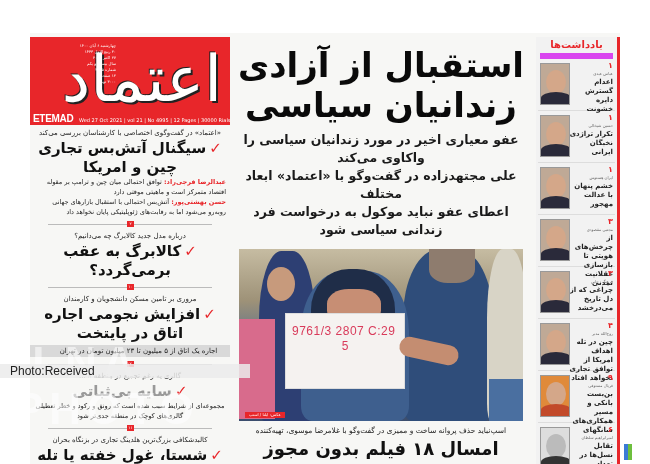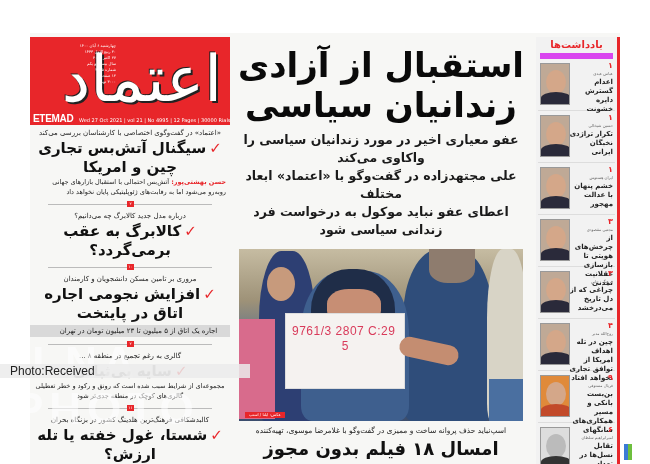--- a/index.html
+++ b/index.html
@@ -143,20 +143,21 @@
     <div class="masthead-bar">
       <span class="brand">ETEMAD</span>
       <span>Wed 27 Oct 2021 | vol 21 | No 4995 | 12 Pages | 30000 Rials</span>
     </div>
   </div>
 
   <div>
     <div class="kicker">«اعتماد» در گفت‌وگوی اختصاصی با کارشناسان بررسی می‌کند</div>
     <div class="headline-l"><span class="check">✓</span><span>سیگنال آتش‌بس تجاری</span></div>
     <div class="headline-l">چین و امریکا</div>
+    <div class="body-l"><span class="name">عبدالرضا فرجی‌راد:</span> <span>توافق احتمالی میان چین و ترامپ بر مقوله اقتصاد متمرکز است و ماهیتی موقتی دارد</span></div>
     <div class="body-l"><span class="name">حسن بهشتی‌پور:</span> <span>آتش‌بس احتمالی با استقبال بازارهای جهانی روبه‌رو می‌شود اما به رقابت‌های ژئوپلیتیکی پایان نخواهد داد</span></div>
   </div>
   <div class="sep">
       <span class="pg">۲</span>
     </div>
 
   <div>
     <div class="kicker">درباره مدل جدید کالابرگ چه می‌دانیم؟</div>
     <div class="headline-l"><span class="check">✓</span><span>کالابرگ به عقب برمی‌گردد؟</span></div>
   </div>
@@ -176,21 +177,21 @@
   <div>
     <div class="kicker">گالری به رغم تجمیع در منطقه ۸ ... </div>
     <div class="headline-l" style="color:#999"><span class="check">✓</span><span>سایه بی‌ثباتی</span></div>
     <div class="body-l" style="text-align:center">مجموعه‌ای از شرایط سبب شده است که رونق و رکود و خطر تعطیلی گالری‌های کوچک در منطقه جدی‌تر شود</div>
   </div>
   <div class="sep">
       <span class="pg">۱۱</span>
     </div>
 
   <div>
-    <div class="kicker">کالبدشکافی فرهنگ‌ترین هلدینگ کشور در بزنگاه بحران</div>
+    <div class="kicker">کالبدشکافی بزرگ‌ترین هلدینگ تجاری در بزنگاه بحران</div>
     <div class="headline-l"><span class="check">✓</span><span>شستا، غول خفته یا تله ارزش؟</span></div>
   </div>
 </div>
 
 <div class="center-col">
   <div>
     <div class="main-headline">
       <div>استقبال از آزادی</div>
       <div>زندانیان سیاسی</div>
     </div>

